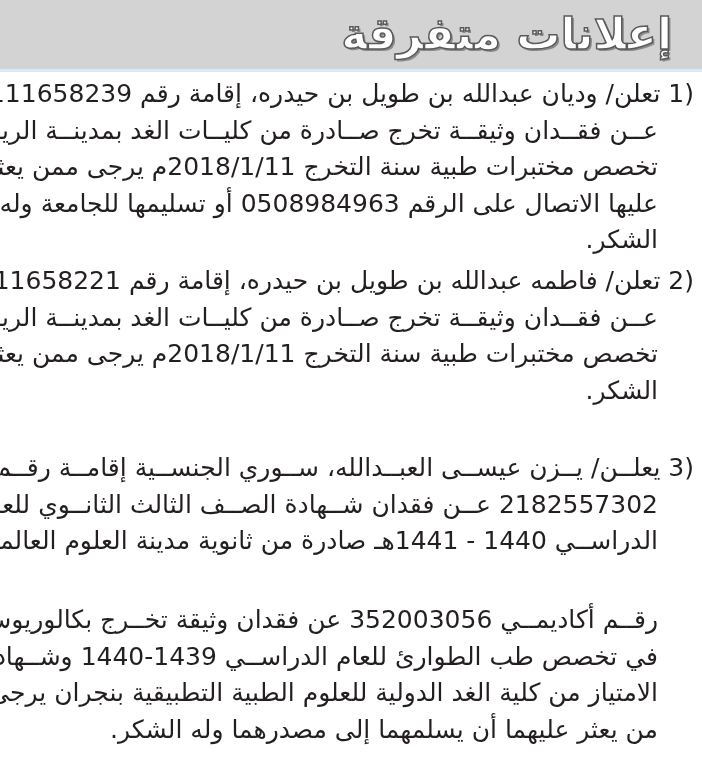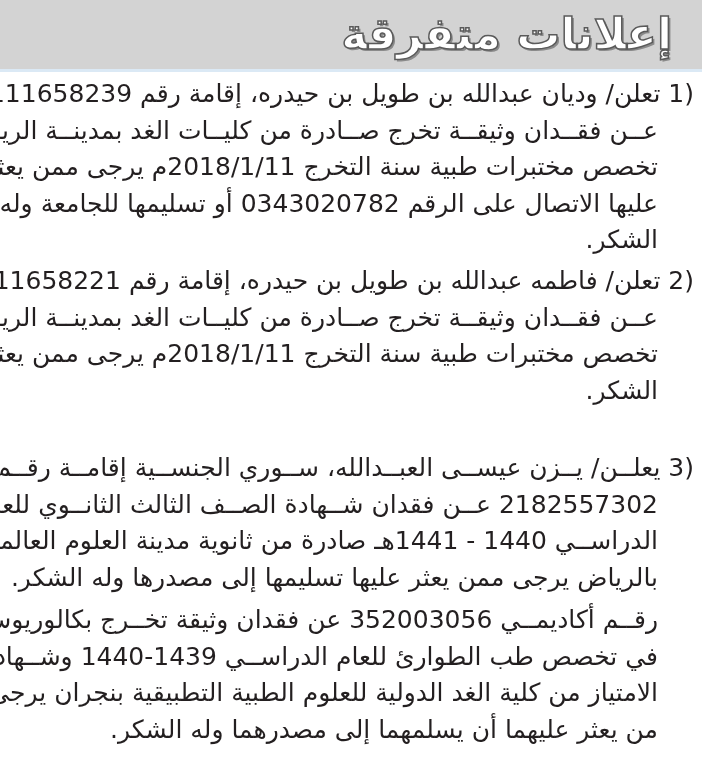--- a/index.html
+++ b/index.html
@@ -85,36 +85,35 @@
 <div class="header">
   <div class="header-title">إعلانات متفرقة</div>
 </div>
 
 <div class="ads">
 
   <div class="ad" id="ad-1">
     <span class="ad-line first"><span class="ad-num">1)</span> <span>تعلن/ وديان عبدالله بن طويل بن حيدره، إقامة رقم 2111658239</span></span>
     <span class="ad-line cont">عــن فقــدان وثيقــة تخرج صــادرة من كليــات الغد بمدينــة الرياض</span>
     <span class="ad-line cont">تخصص مختبرات طبية سنة التخرج 2018/1/11م يرجى ممن يعثر</span>
-    <span class="ad-line cont">عليها الاتصال على الرقم 0343020782 أو تسليمها للجامعة وله</span>
+    <span class="ad-line cont">عليها الاتصال على الرقم 0508984963 أو تسليمها للجامعة وله</span>
     <span class="ad-line cont last">الشكر.</span>
   </div>
 
   <div class="ad" id="ad-2">
     <span class="ad-line first"><span class="ad-num">2)</span> <span>تعلن/ فاطمه عبدالله بن طويل بن حيدره، إقامة رقم 2111658221</span></span>
     <span class="ad-line cont">عــن فقــدان وثيقــة تخرج صــادرة من كليــات الغد بمدينــة الرياض</span>
     <span class="ad-line cont">تخصص مختبرات طبية سنة التخرج 2018/1/11م يرجى ممن يعثر</span>
     <span class="ad-line cont last">الشكر.</span>
   </div>
 
   <div class="ad" id="ad-3">
     <span class="ad-line first"><span class="ad-num">3)</span> <span>يعلــن/ يــزن عيســى العبــدالله، ســوري الجنســية إقامــة رقــم</span></span>
     <span class="ad-line cont">2182557302 عــن فقدان شــهادة الصــف الثالث الثانــوي للعام</span>
     <span class="ad-line cont">الدراســي 1440 - 1441هـ صادرة من ثانوية مدينة العلوم العالمية</span>
-    <span class="ad-line cont last">بالرياض يرجى ممن يعثر عليها تسليمها إلى مصدرها وله الشكر.</span>
   </div>
 
   <div class="ad" id="ad-4">
     <span class="ad-line cont">رقــم أكاديمــي 352003056 عن فقدان وثيقة تخــرج بكالوريوس</span>
     <span class="ad-line cont">في تخصص طب الطوارئ للعام الدراســي 1439-1440 وشــهادة</span>
     <span class="ad-line cont">الامتياز من كلية الغد الدولية للعلوم الطبية التطبيقية بنجران يرجى</span>
     <span class="ad-line cont last">من يعثر عليهما أن يسلمهما إلى مصدرهما وله الشكر.</span>
   </div>
 
 </div>

